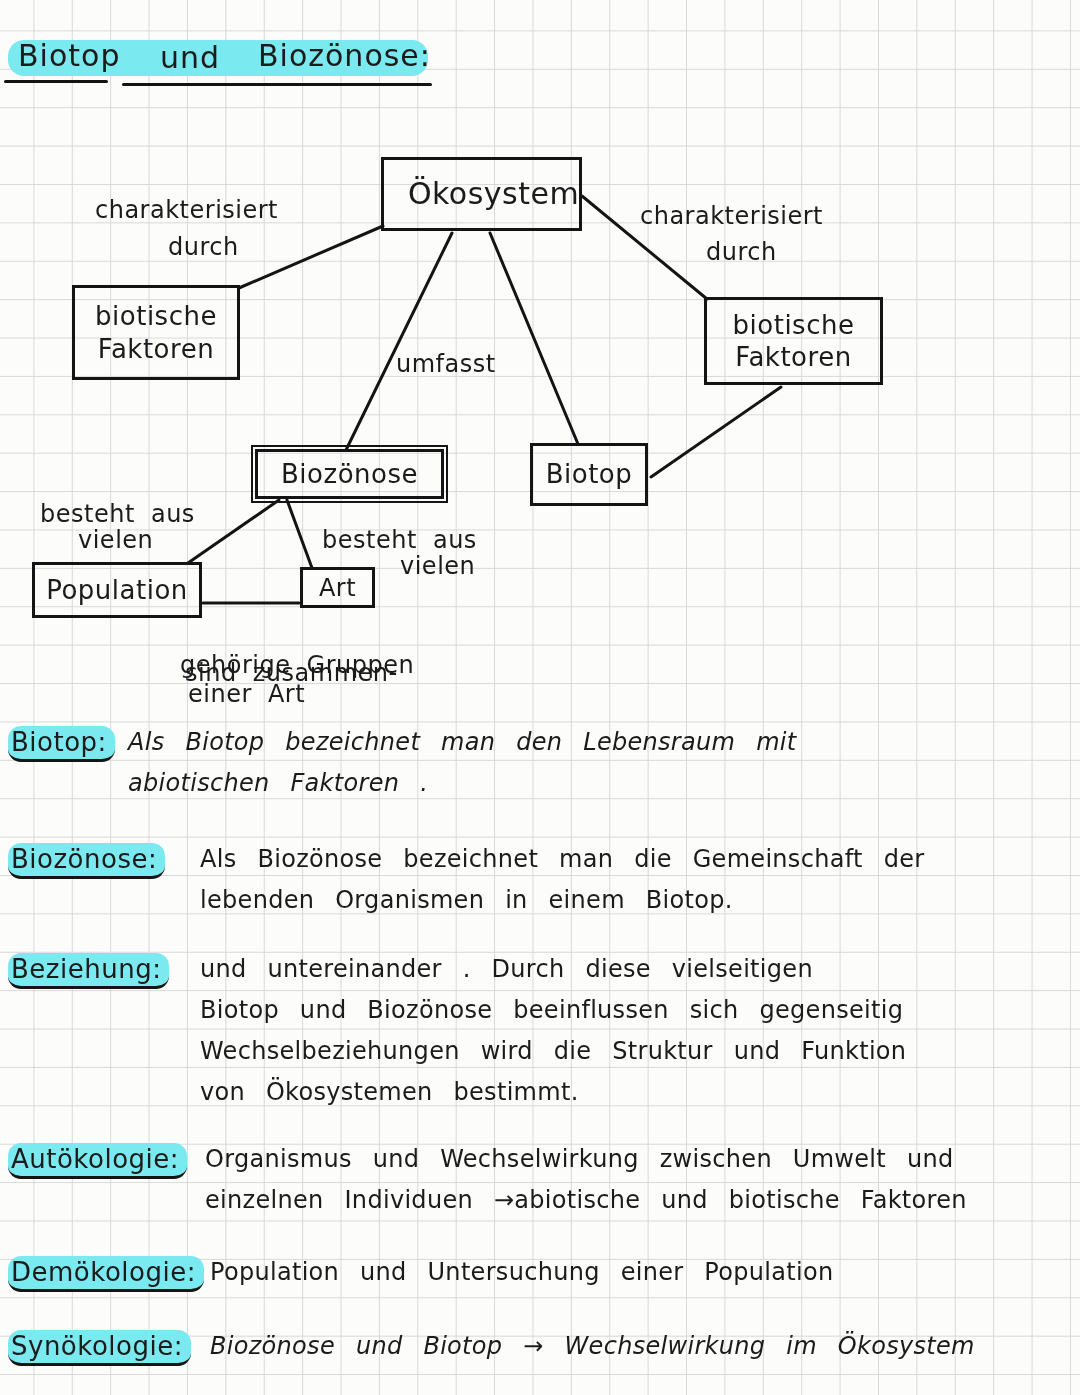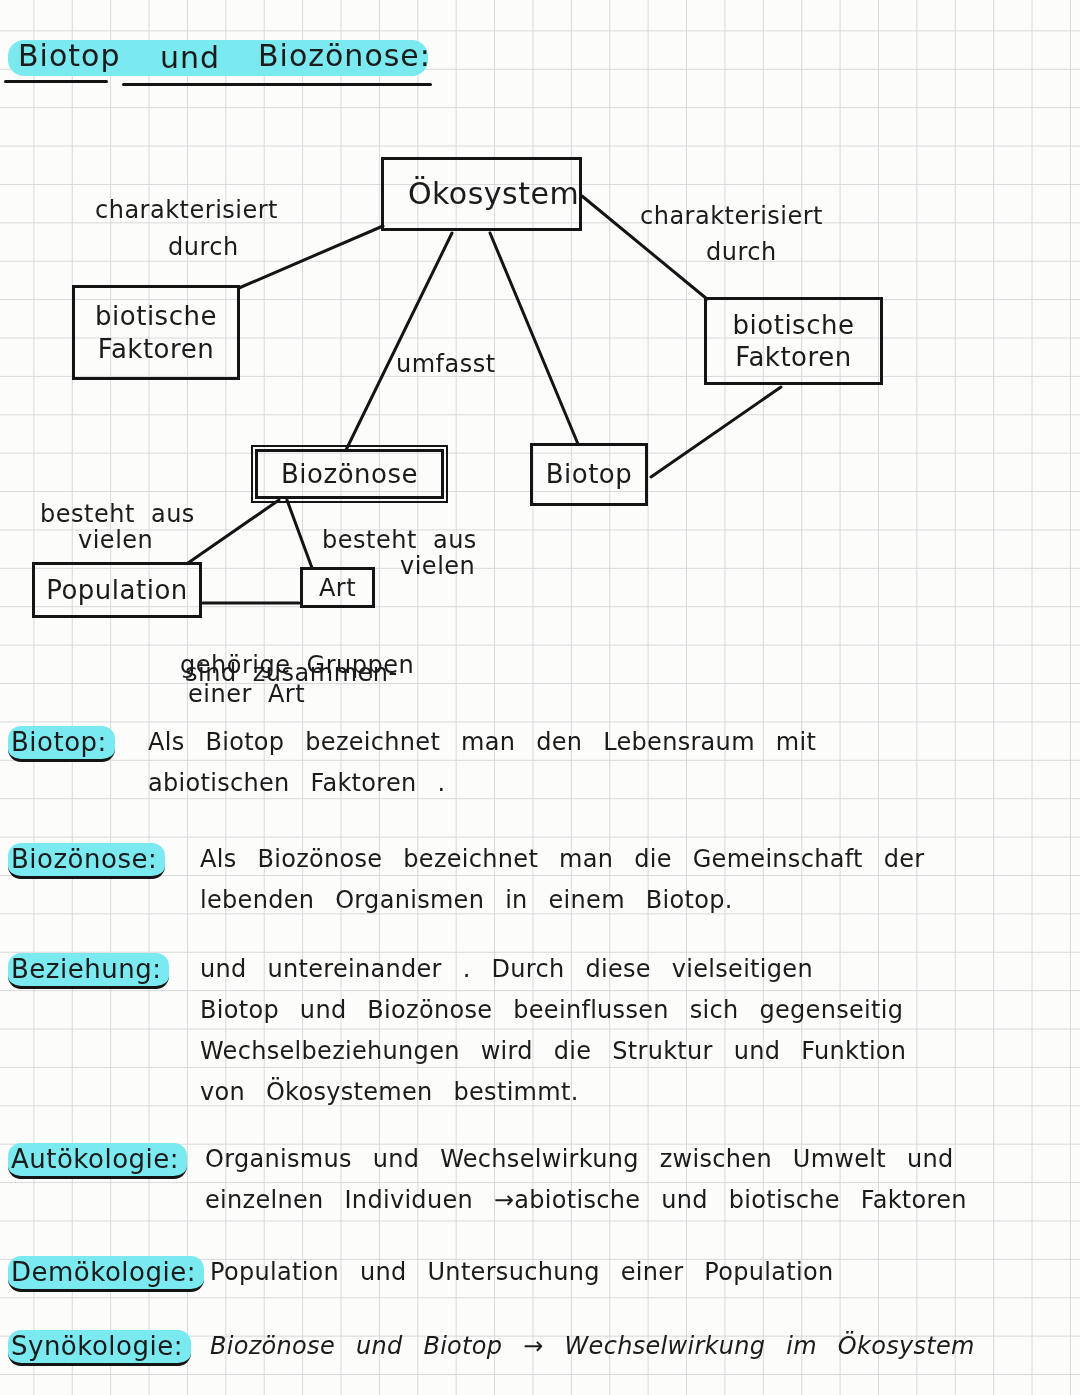--- a/index.html
+++ b/index.html
@@ -130,21 +130,21 @@
 
 <span class="abs edge-label" style="left:322px; top:526px;">besteht aus</span>
 <span class="abs edge-label" style="left:400px; top:552px;">vielen</span>
 
 <span class="abs edge-label" style="left:185px; top:622px;margin-top:37px;">sind zusammen-</span>
 <span class="abs edge-label" style="left:180px; top:651px;">gehörige Gruppen</span>
 <span class="abs edge-label" style="left:188px; top:680px;">einer Art</span>
 
 <div class="abs" style="left:0; top:726px; width:1080px;">
   <span class="abs term">Biotop:</span>
-  <div class="abs def-lines" style="left:148px;">
+  <div class="abs def-lines" style="left:128px;font-style:italic;">
     <div class="def-line">Als Biotop bezeichnet man den Lebensraum mit</div>
     <div class="def-line">abiotischen Faktoren .</div>
   </div>
 </div>
 
 <div class="abs" style="left:0; top:843px; width:1080px;">
   <span class="abs term">Biozönose:</span>
   <div class="abs def-lines" style="left:200px;">
     <div class="def-line">Als Biozönose bezeichnet man die Gemeinschaft der</div>
     <div class="def-line">lebenden Organismen in einem Biotop.</div>

